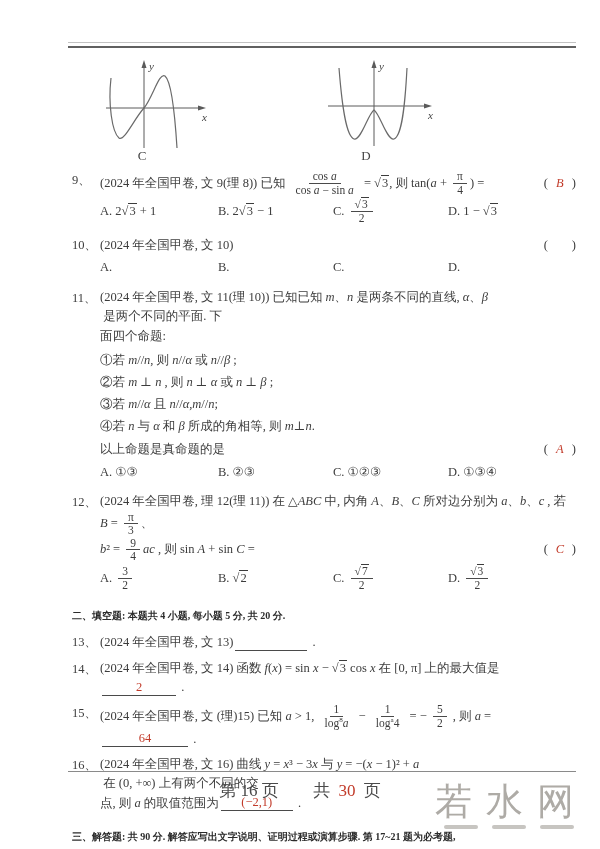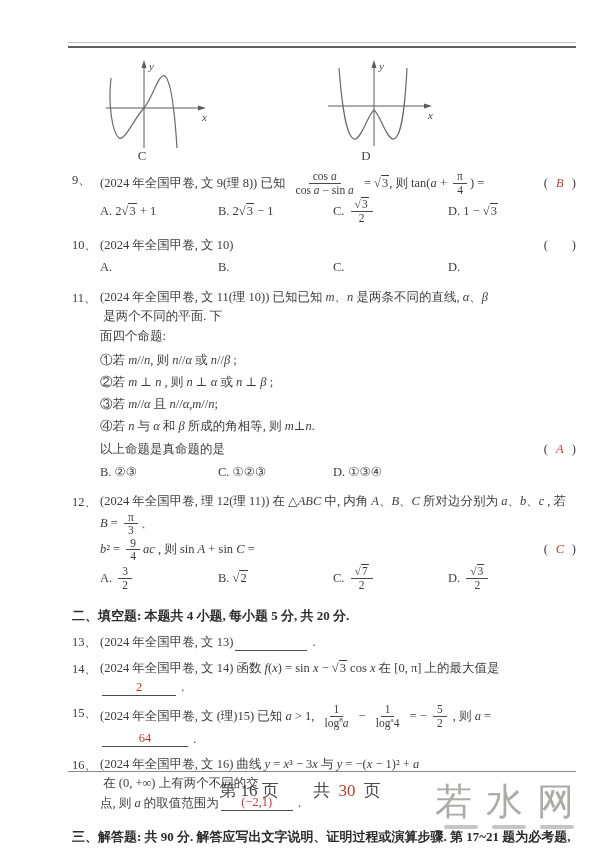--- a/index.html
+++ b/index.html
@@ -29,21 +29,21 @@
   .frac .den{padding:0 4px;display:inline-flex;align-items:flex-start;}
   .ansbox{display:inline-flex;align-items:center;margin-left:4px;}
   .ansbox .ansval{min-width:24px;text-align:center;color:#c23b2a;font-style:italic;}
   .blank{display:inline-block;border-bottom:1px solid #4a4a4a;text-align:center;color:#c23b2a;
          line-height:14px;height:15px;margin:0 2px;}
   .opts{display:grid;grid-template-columns:118px 115px 115px 1fr;margin:2px 0 4px 0;}
   .opt{display:flex;align-items:center;flex-wrap:wrap;min-height:20px;}
   .opt span{white-space:pre;}
   .props{margin:3px 0 2px 0;text-align:center;}
   .props .line{min-height:21px;margin:1px 0;}
-  .sec{font-weight:bold;color:#2b2b2b;padding-left:4px;line-height:21px;font-size:13px;}
+  .sec{font-weight:bold;color:#2b2b2b;padding-left:4px;line-height:21px;font-size:10px;}
   .sec2{margin-top:10px;}
   .sec3{margin-top:12px;}
   .sec3 .l2{padding-left:0;}
   
   .rule-bottom{position:absolute;left:68px;right:24px;top:771px;border-top:1px solid #8a8a8a;}
   .footer{position:absolute;left:0;right:0;top:779px;text-align:center;font-size:17px;color:#4a4a4a;}
   .footer span{margin:0 2px;}
   .footer .gap{display:inline-block;width:18px;}
   .red{color:#c23b2a;}
   .watermark{position:absolute;right:12px;top:783px;text-align:center;color:#aeaba6;}
@@ -231,20 +231,23 @@
               <span class="run">.</span>
             </div>
         </div>
         <div class="line">
             <span class="run">以上命题是真命题的是</span>
             <span class="spacer"></span>
             <span class="ansbox"><span>(</span><span class="ansval">A</span><span>)</span></span>
           </div>
         <div class="opts">
           <div class="opt">
+              <span class="run">A. ①③</span>
+            </div>
+          <div class="opt">
               <span class="run">B. ②③</span>
             </div>
           <div class="opt">
               <span class="run">C. ①②③</span>
             </div>
           <div class="opt">
               <span class="run">D. ①③④</span>
             </div>
         </div>
       </div>

